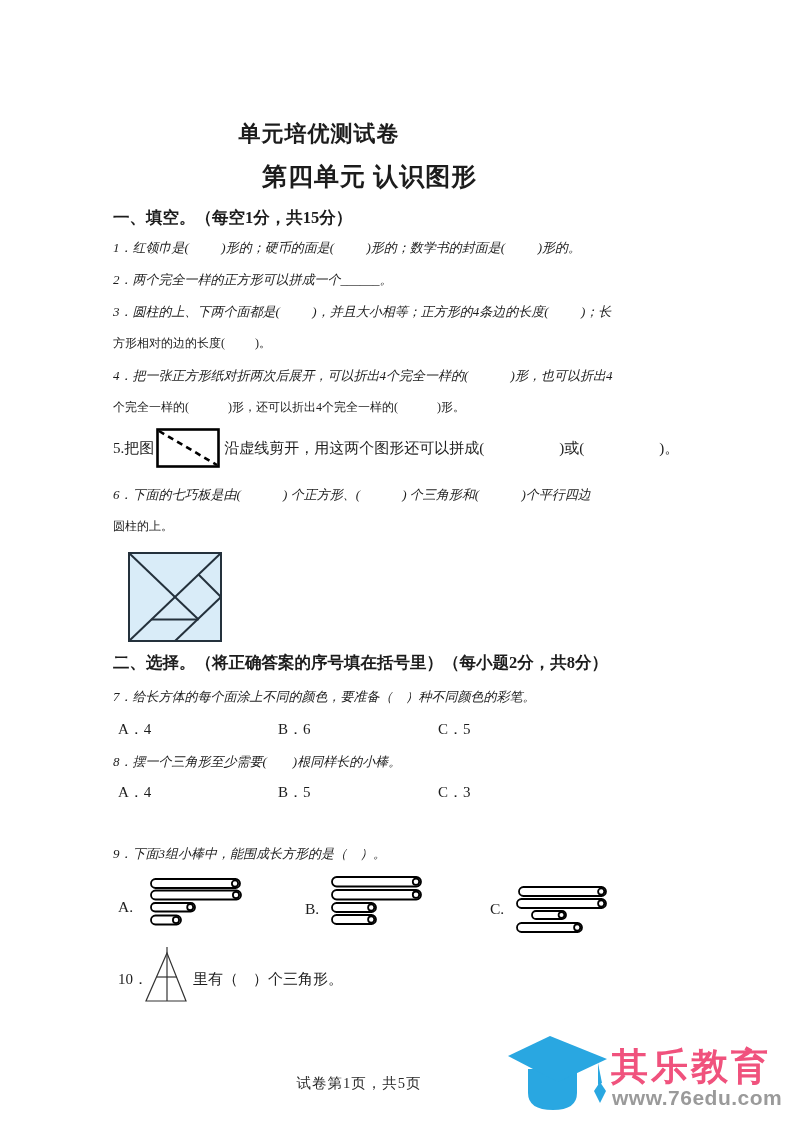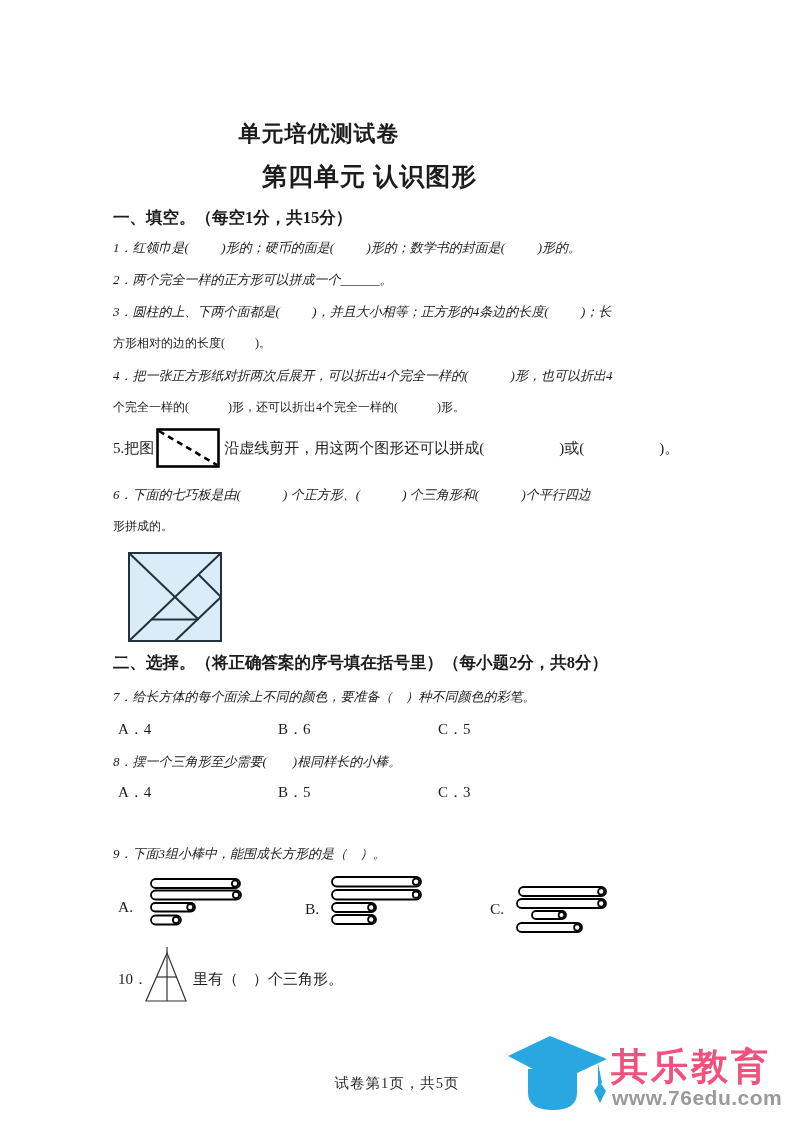--- a/index.html
+++ b/index.html
@@ -12,21 +12,21 @@
   .subtitle{top:160px;left:0;width:739px;text-align:center;font-size:25px;font-weight:bold;letter-spacing:1px;}
   .sec-heading{left:113px;font-size:16.5px;font-weight:bold;}
   .qline{left:113px;font-size:13px;font-style:italic;}
   .cont{left:113px;font-size:12px;}
   .q5row{left:113px;top:428px;display:flex;align-items:center;font-size:15px;}
   .q5row .gap{margin:0 4px 0 2px;}
   .optrow span{position:absolute;font-size:15px;}
   .grp-label{font-size:15.5px;}
   .q10num{left:118px;top:970px;font-size:15px;}
   .q10text{left:193px;top:970px;font-size:15px;}
-  .footer{top:1074px;left:0;width:718px;text-align:center;font-size:14.5px;color:#2a2a2a;letter-spacing:1px;margin-left:38px;}
+  .footer{top:1074px;left:0;width:718px;text-align:center;font-size:14.5px;color:#2a2a2a;letter-spacing:1px;}
   .brand-name{left:611px;top:1042px;font-size:37px;font-weight:bold;letter-spacing:3px;
     font-family:"Liberation Sans","DejaVu Sans",sans-serif;}
   .brand-url{left:612px;top:1086px;font-size:21px;font-weight:bold;letter-spacing:0.5px;
     font-family:"Liberation Sans","DejaVu Sans",sans-serif;color:#9a9a9a;}
   svg{position:absolute;display:block;}
 </style>
 </head>
 <body>
 
 <div class="page">
@@ -46,21 +46,21 @@
   <div class="abs q5row">
     <span>5.把图</span>
     <svg class="gap" style="position:static" width="64" height="40" viewBox="0 0 64 40">
       <rect x="1.5" y="1.5" width="61" height="37" fill="#ffffff" stroke="#000000" stroke-width="2.6"></rect>
       <line x1="3" y1="3" x2="61" y2="37" stroke="#000000" stroke-width="2.6" stroke-dasharray="6 4.5"></line>
     </svg>
     <span>沿虚线剪开，用这两个图形还可以拼成(　　　　　)或(　　　　　)。</span>
   </div>
 
   <div class="abs qline" style="top:486px">6．下面的七巧板是由(　　　 ) 个正方形、(　　　 ) 个三角形和(　　　 )个平行四边</div>
-  <div class="abs cont" style="top:518px">形拼成的。</div>
+  <div class="abs cont" style="top:518px">圆柱的上。</div>
 
   <svg style="left:128px;top:552px" width="94" height="90" viewBox="0 0 94 90">
     <rect x="1" y="1" width="92" height="88" fill="#d9ecf8" stroke="#24313c" stroke-width="2"></rect>
     <line x1="1" y1="89" x2="93" y2="1" stroke="#24313c" stroke-width="2"></line>
     <line x1="1" y1="1" x2="70.5" y2="67.5" stroke="#24313c" stroke-width="2"></line>
     <line x1="47" y1="89" x2="93" y2="45" stroke="#24313c" stroke-width="2"></line>
     <line x1="70.5" y1="22.5" x2="93" y2="45" stroke="#24313c" stroke-width="2"></line>
     <line x1="23.5" y1="67.5" x2="70.5" y2="67.5" stroke="#24313c" stroke-width="2"></line>
   </svg>
 

